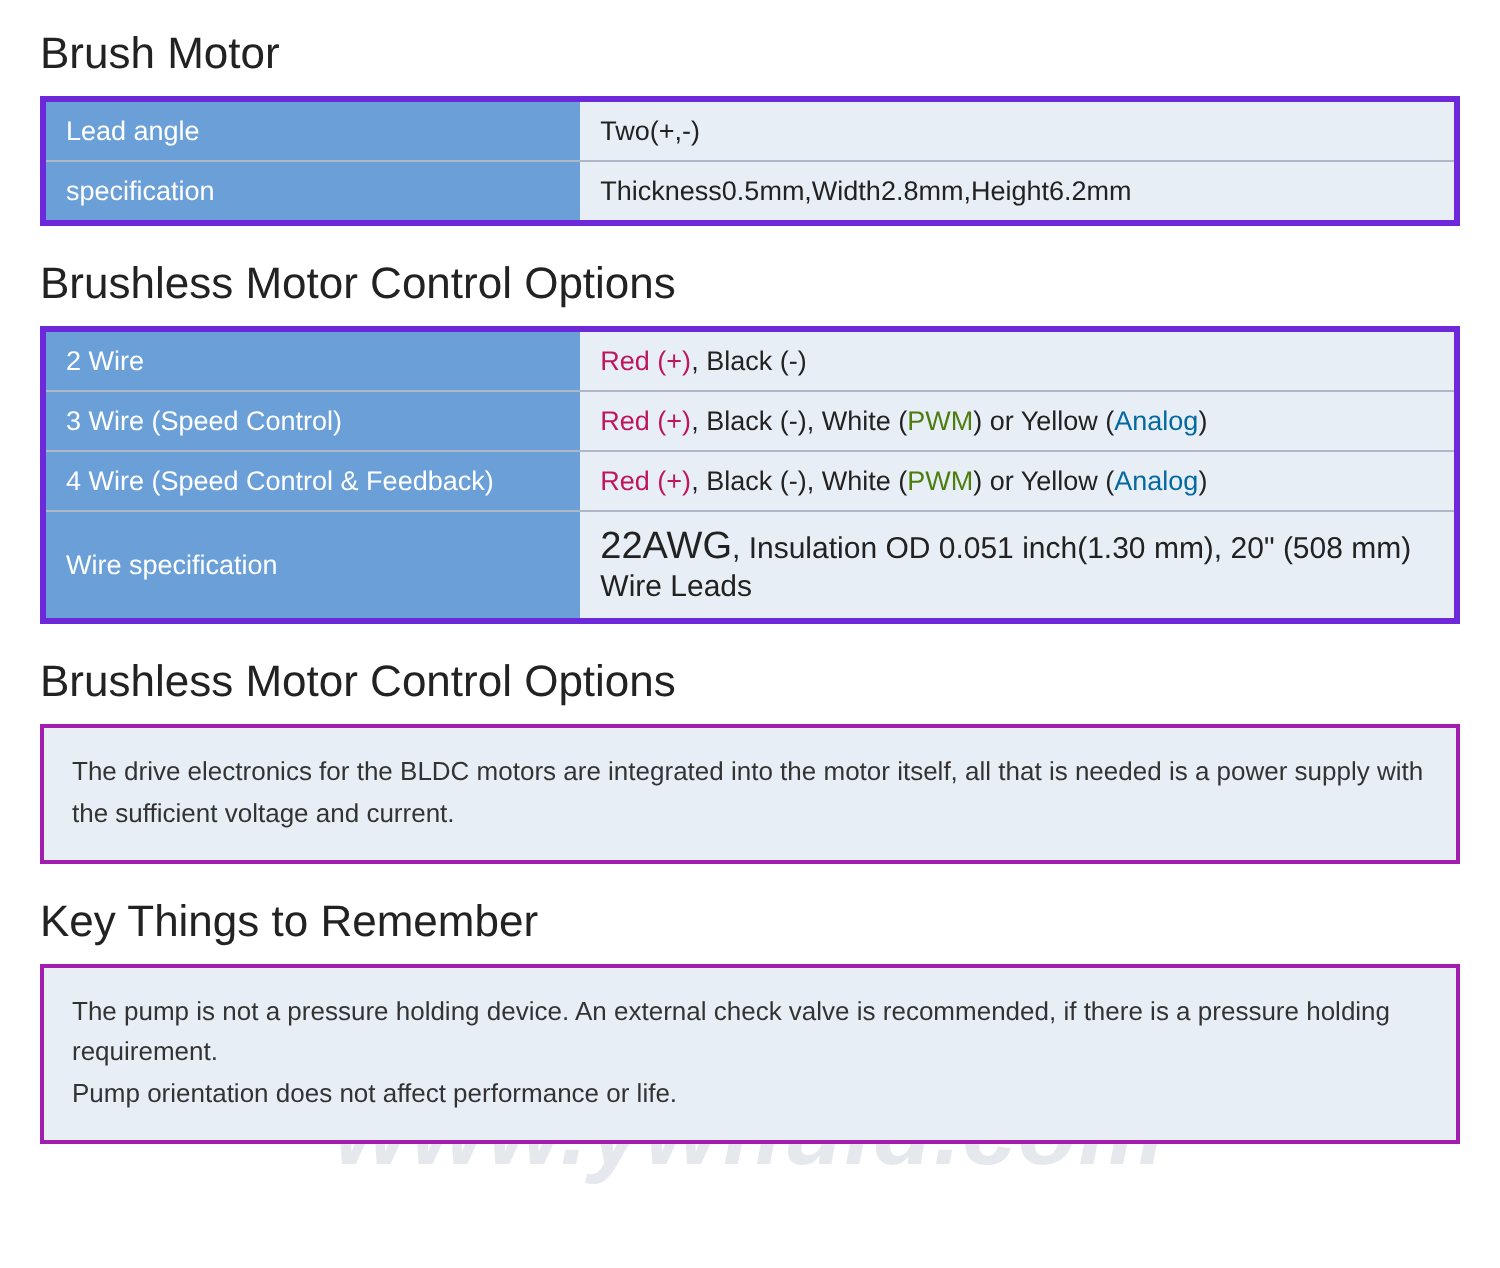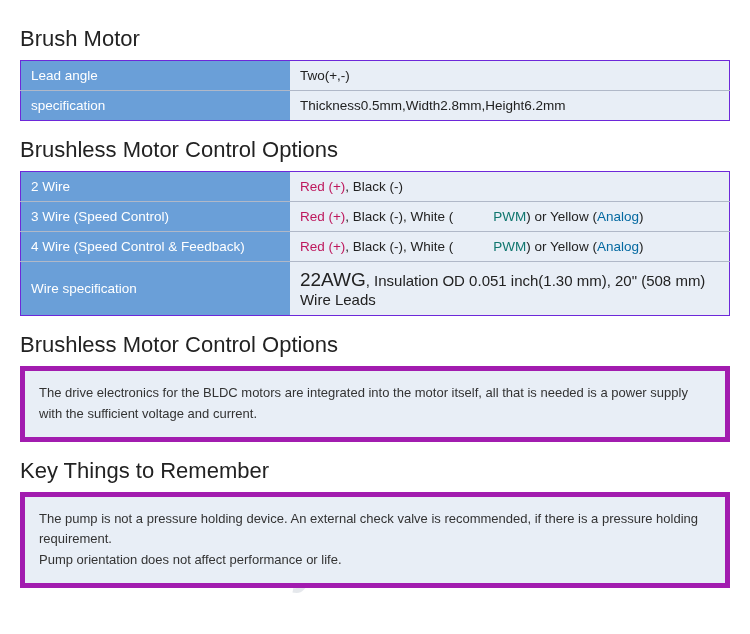--- a/index.html
+++ b/index.html
@@ -7,21 +7,21 @@
       font-family: Arial, sans-serif;
       background: #ffffff;
       color: #222;
       width: 750px;
       min-height: 634px;
       position: relative;
       overflow: hidden;
     }
 
     .page-content {
-      padding: 22px 20px 20px 20px;
+      padding: 10px 20px 20px 20px;
       position: relative;
       z-index: 2;
     }
 
     .section-title {
       font-size: 22px;
       font-weight: normal;
       color: #222;
       margin-bottom: 8px;
       margin-top: 16px;
@@ -29,21 +29,21 @@
     }
 
     .section-title:first-child {
       margin-top: 4px;
     }
 
     table {
       width: 100%;
       border-collapse: collapse;
       margin-bottom: 10px;
-      border: 1px solid #6d28d9;
+      border: 3px solid #6d28d9;
     }
 
     table tr td {
       padding: 7px 10px;
       font-size: 13.5px;
       border-bottom: 1px solid #b0b8c8;
       vertical-align: middle;
     }
 
     table tr:last-child td {
@@ -56,26 +56,26 @@
       width: 38%;
       font-weight: normal;
     }
 
     table tr td:last-child {
       background-color: #e8eef6;
       color: #222;
     }
 
     .text-red { color: #be185d; }
-    .text-blue { color: #0f766e; margin-left: 40px; }
+    .text-blue { color: #4d7c0f; }
     .text-orange { color: #0369a1; }
 
     .info-box {
       background: #e8eef6;
-      border: 5px solid #a21caf;
+      border: 2px solid #a21caf;
       padding: 12px 14px;
       font-size: 13px;
       color: #333;
       line-height: 1.6;
       margin-bottom: 10px;
     }
 
     .watermark {
       position: absolute;
       bottom: 40px;

